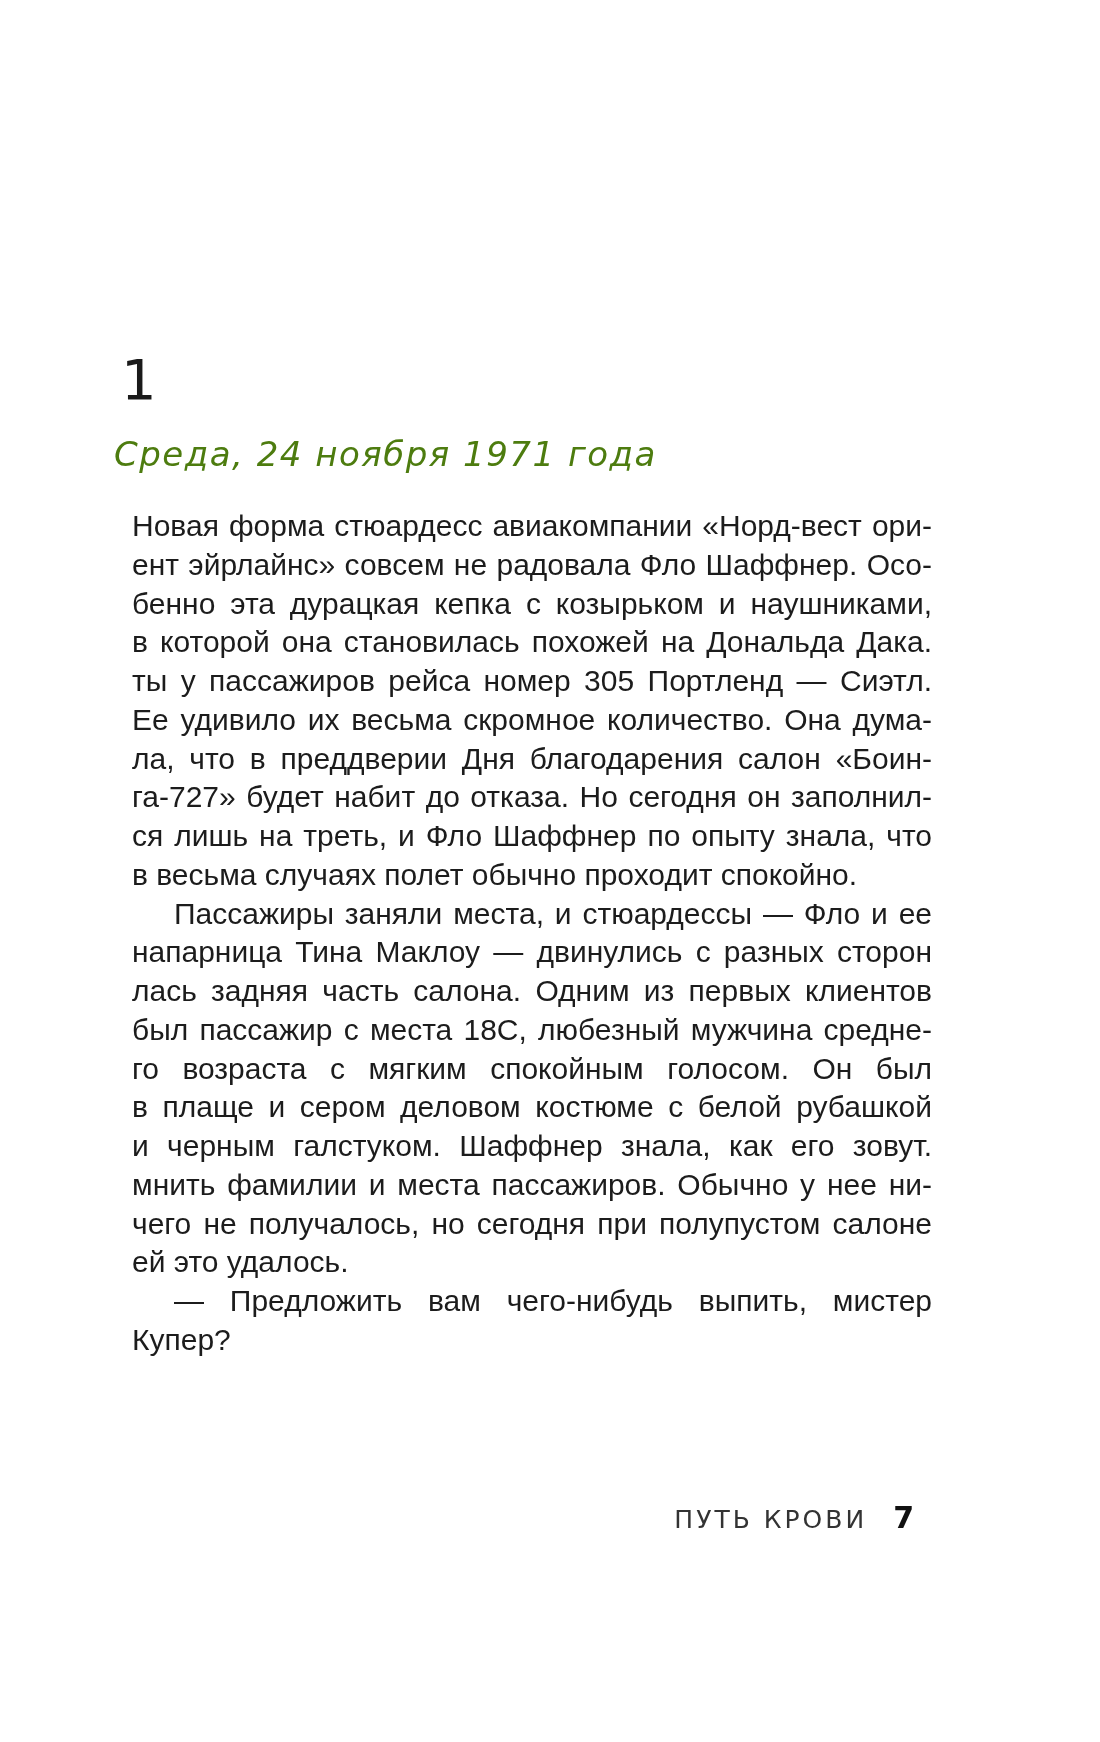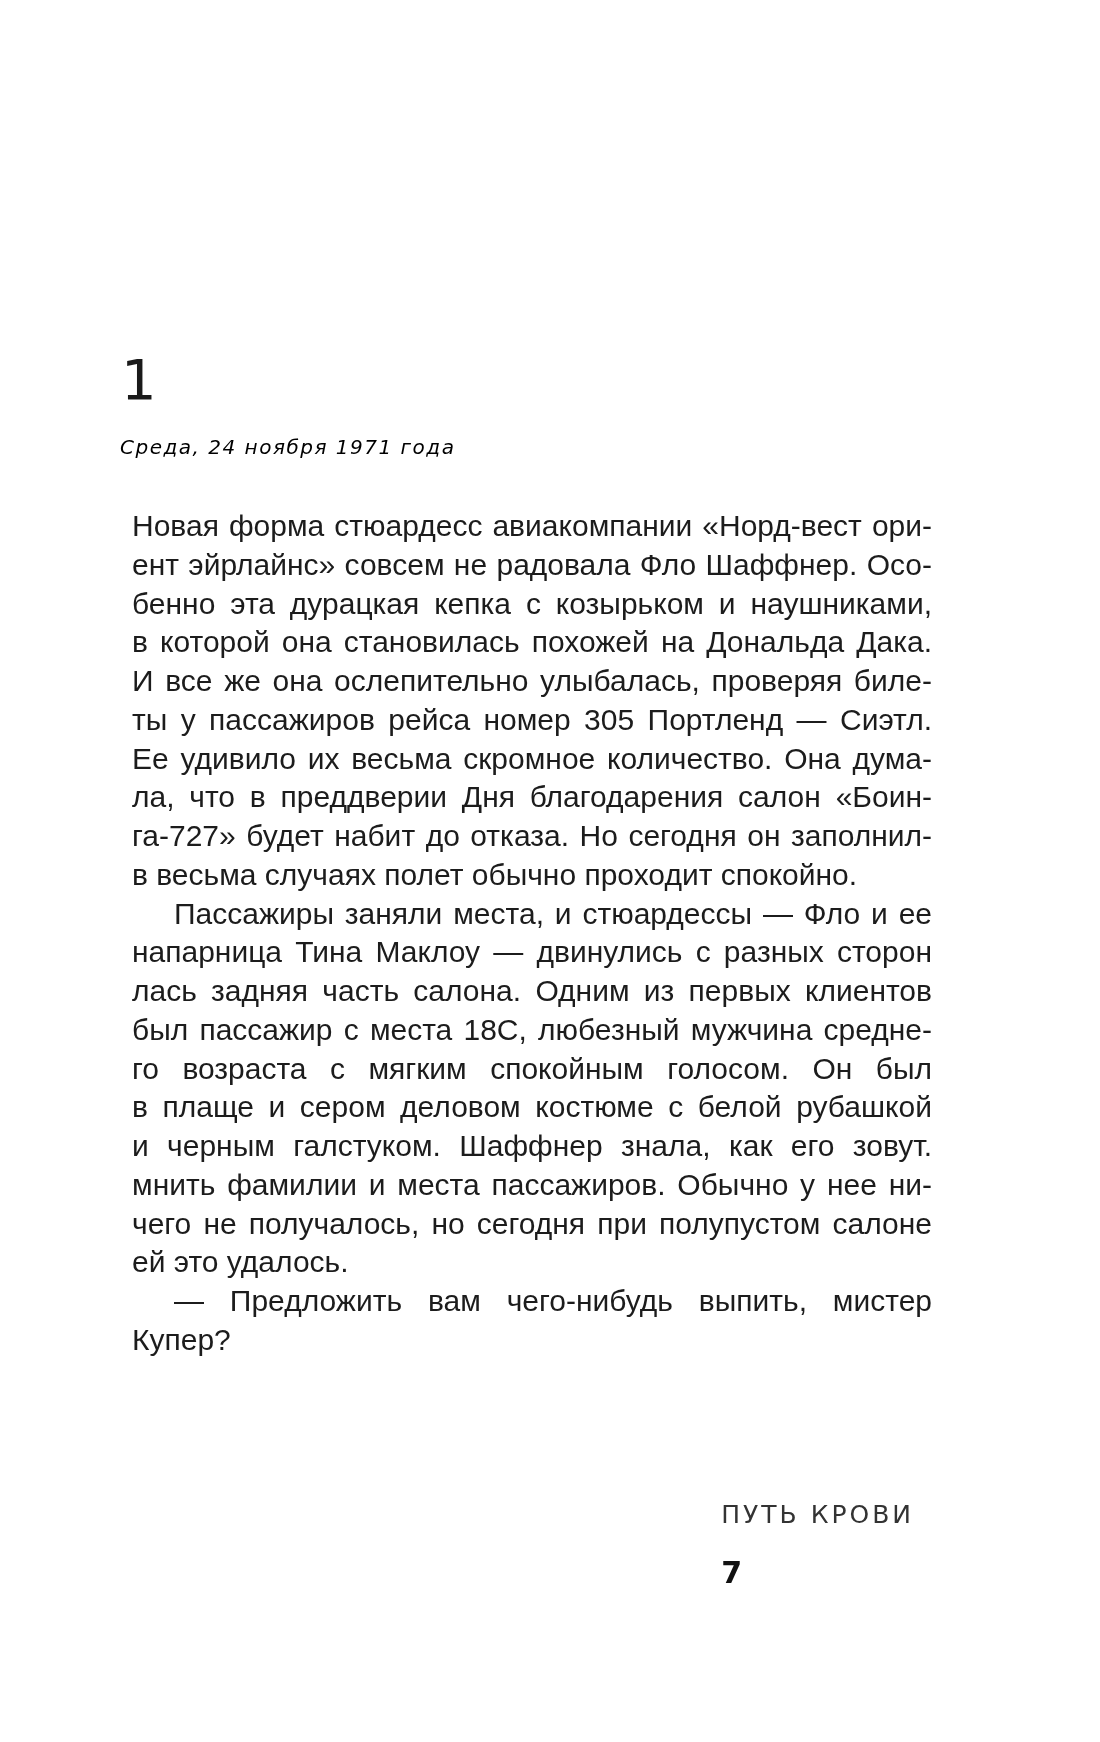--- a/index.html
+++ b/index.html
@@ -24,28 +24,28 @@
     top: 352px;
     font-family: "DejaVu Sans", sans-serif;
     font-weight: 400;
     font-size: 56px;
     line-height: 1;
     color: #1a1a1a;
     letter-spacing: 1px;
   }
   .chapter-subtitle {
     position: absolute;
-    left: 120px;
+    left: 114px;
     top: 436px;
     font-family: "DejaVu Sans", sans-serif;
     font-style: italic;
-    font-size: 20px;
+    font-size: 34px;
     line-height: 1.1;
     letter-spacing: 1.5px;
-    color: #000000;
+    color: #4d7c0f;
   }
   .body-text {
     position: absolute;
     left: 120px;
     top: 507px;
     width: 800px;
     font-family: Liberation Sans, sans-serif;
     font-size: 30px;
     line-height: 38.75px;
     color: var(--text);
@@ -65,21 +65,20 @@
     text-indent: 42px;
   }
   .footer {
     position: absolute;
     top: 1500px;
     right: 186px;
     display: flex;
     align-items: baseline;
     gap: 26px;
     font-family: "DejaVu Sans", sans-serif;
-    flex-direction: column;
   }
   .running-title {
     font-size: 25px;
     letter-spacing: 3px;
     color: var(--footer_title);
   }
   .page-number {
     font-size: 30px;
     font-weight: bold;
     color: var(--footer_number);
@@ -91,25 +90,25 @@
 <div class="page">
   <div class="chapter-number">1</div>
 
   <div class="chapter-subtitle">Среда, 24 ноября 1971 года</div>
 
   <div class="body-text">
       <div class="line">Новая форма стюардесс авиакомпании «Норд-вест ори-</div>
       <div class="line">ент эйрлайнс» совсем не радовала Фло Шаффнер. Осо-</div>
       <div class="line">бенно эта дурацкая кепка с козырьком и наушниками,</div>
       <div class="line">в которой она становилась похожей на Дональда Дака.</div>
-      <div class="line">И все же она ослепительно улыбалась, проверяя биле-</div>
       <div class="line">ты у пассажиров рейса номер 305 Портленд — Сиэтл.</div>
       <div class="line">Ее удивило их весьма скромное количество. Она дума-</div>
       <div class="line">ла, что в преддверии Дня благодарения салон «Боин-</div>
       <div class="line">га-727» будет набит до отказа. Но сегодня он заполнил-</div>
+      <div class="line">ся лишь на треть, и Фло Шаффнер по опыту знала, что</div>
       <div class="line para-end">в весьма случаях полет обычно проходит спокойно.</div>
       <div class="line indent">Пассажиры заняли места, и стюардессы — Фло и ее</div>
       <div class="line">напарница Тина Маклоу — двинулись с разных сторон</div>
       <div class="line">лась задняя часть салона. Одним из первых клиентов</div>
       <div class="line">был пассажир с места 18C, любезный мужчина средне-</div>
       <div class="line">го возраста с мягким спокойным голосом. Он был</div>
       <div class="line">в плаще и сером деловом костюме с белой рубашкой</div>
       <div class="line">и черным галстуком. Шаффнер знала, как его зовут.</div>
       <div class="line">мнить фамилии и места пассажиров. Обычно у нее ни-</div>
       <div class="line">чего не получалось, но сегодня при полупустом салоне</div>

